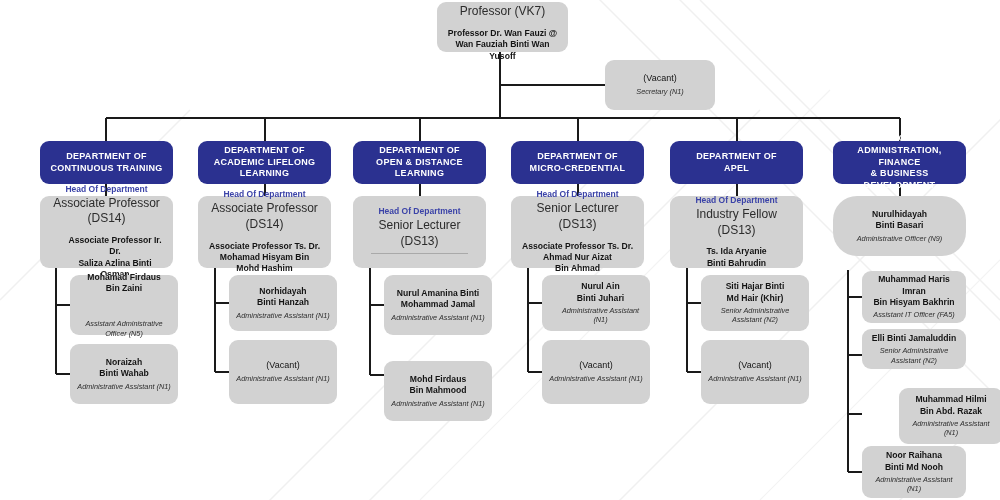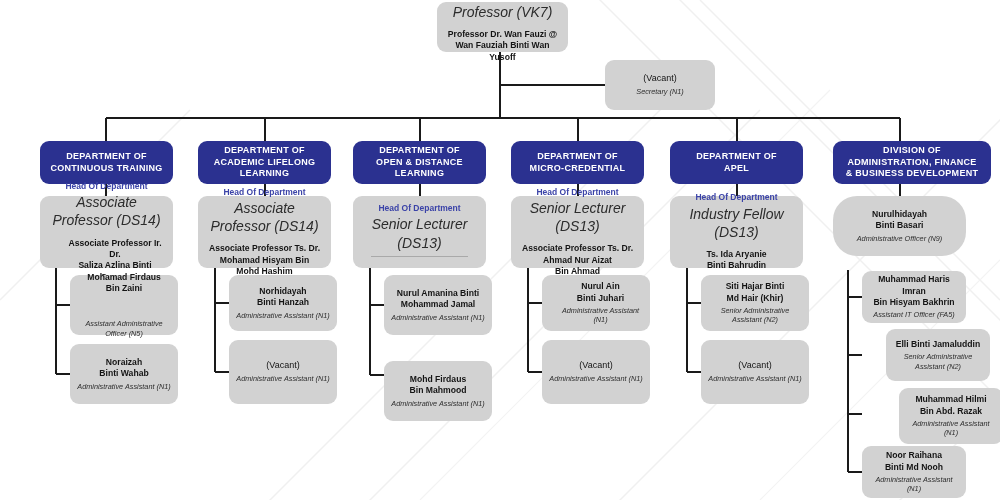--- a/index.html
+++ b/index.html
@@ -72,22 +72,21 @@
   .role-title {
     font-size: 8.5px;
     font-weight: bold;
     color: #3b43a8;
     line-height: 1.3;
     margin-bottom: 1px;
   }
 
   
   .role-grade {
-    font-size: 14px;
-    font-style: italic;
+    font-size: 12px;
     color: #2c2c2c;
     line-height: 1.3;
   }
 
   
   .rule {
     width: 82%;
     height: 1px;
     background: #a9a9a9;
     margin: 4px 0 4px 0;
@@ -305,36 +304,36 @@
     <div class="person-name" style="white-space:pre-line;">Siti Hajar Binti
 Md Hair (Khir)</div>
     <div class="person-pos" style="white-space:pre-line;">Senior Administrative
 Assistant (N2)</div>
   </div>
   <div class="node grey" style="left:701px; top:340px; width:108px; height:64px;">
     <div class="vacant-name" style="white-space:pre-line;">(Vacant)</div>
     <div class="person-pos" style="white-space:pre-line;">Administrative Assistant (N1)</div>
   </div>
 
-  <div class="node navy" style="left:833px; top:141px; width:158px; height:43px;">
+  <div class="node navy" style="left:833px; top:141px; width:133px; height:43px;">
     <div class="dept-title" style="white-space:pre-line;">DIVISION OF
 ADMINISTRATION, FINANCE
 &amp; BUSINESS DEVELOPMENT</div>
   </div>
   <div class="node grey" style="left:833px; top:196px; width:133px; height:60px;border-radius:24px;">
     <div class="person-name" style="white-space:pre-line;">Nurulhidayah
 Binti Basari</div>
     <div class="person-pos" style="white-space:pre-line;">Administrative Officer (N9)</div>
   </div>
   <div class="node grey" style="left:862px; top:271px; width:104px; height:52px;">
     <div class="person-name" style="white-space:pre-line;">Muhammad Haris Imran
 Bin Hisyam Bakhrin</div>
     <div class="person-pos" style="white-space:pre-line;">Assistant IT Officer (FA5)</div>
   </div>
-  <div class="node grey" style="left:886px; top:329px; width:104px; height:52px;">
+  <div class="node grey" style="left:862px; top:329px; width:104px; height:40px;">
     <div class="person-name" style="white-space:pre-line;">Elli Binti Jamaluddin</div>
     <div class="person-pos" style="white-space:pre-line;">Senior Administrative
 Assistant (N2)</div>
   </div>
   <div class="node grey" style="left:862px; top:388px; width:104px; height:56px;margin-left:37px;">
     <div class="person-name" style="white-space:pre-line;">Muhammad Hilmi
 Bin Abd. Razak</div>
     <div class="person-pos" style="white-space:pre-line;">Administrative Assistant (N1)</div>
   </div>
   <div class="node grey" style="left:862px; top:446px; width:104px; height:52px;">

